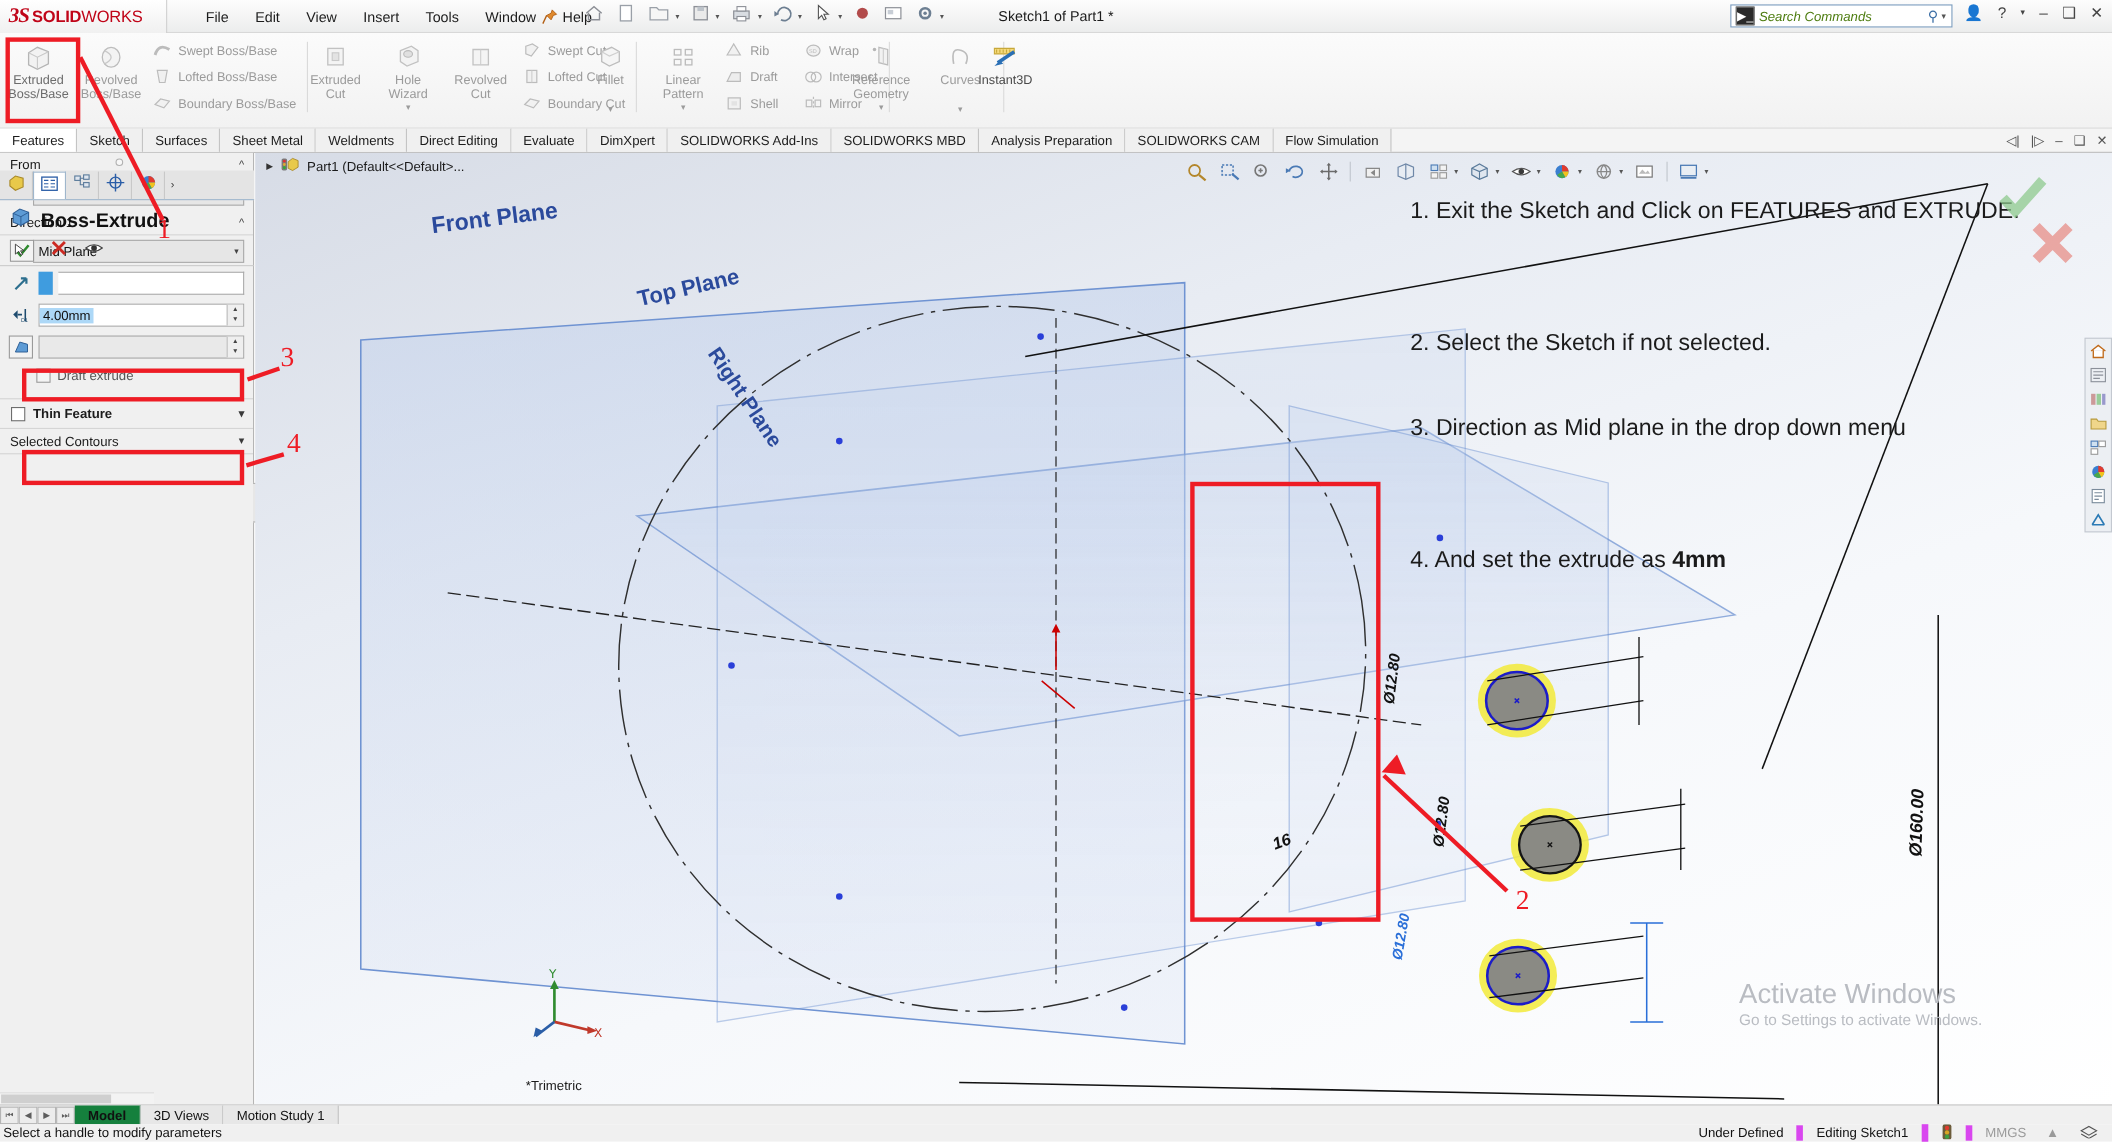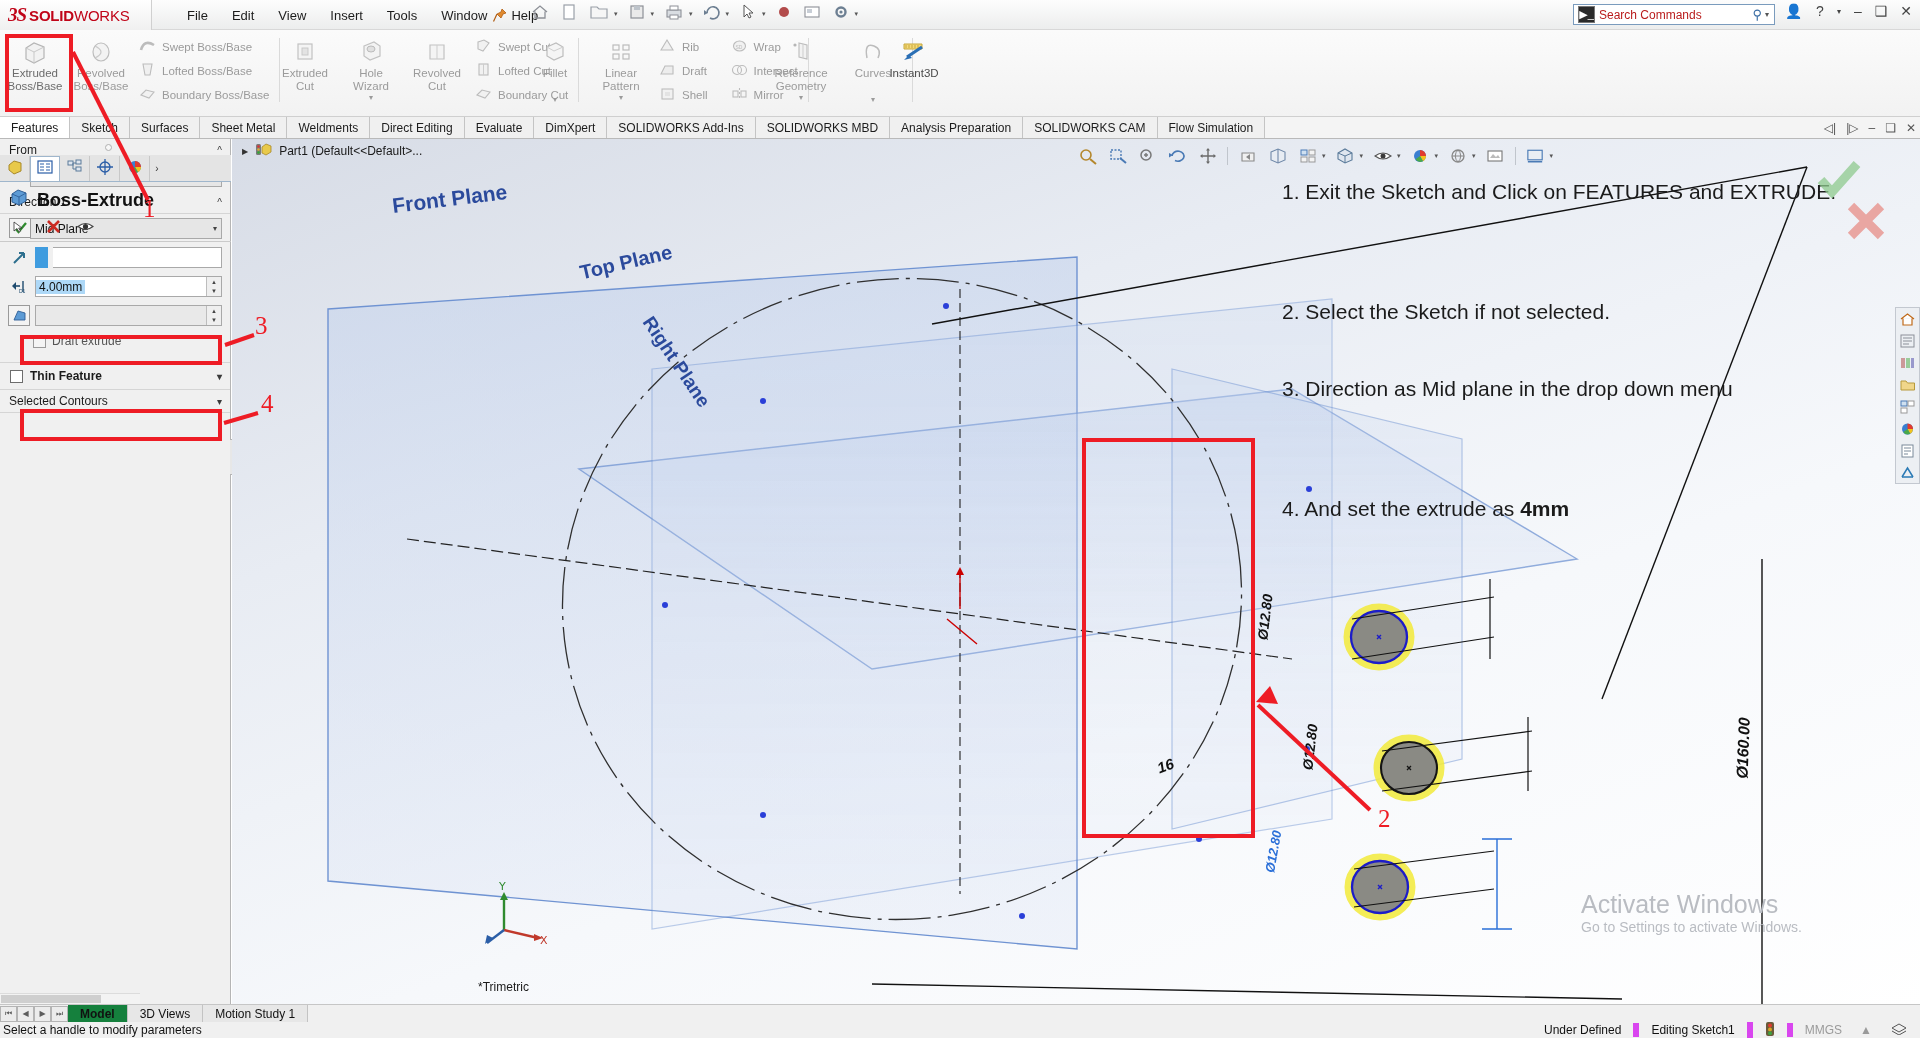--- a/index.html
+++ b/index.html
@@ -39,21 +39,21 @@
   .doc-title {
     position: absolute; left: 0; right: 0; top: 7px; text-align: center;
     font-size: 13px; color: #1b1b1b;
   }
   .search-box {
     position: absolute; right: 145px; top: 4px; width: 202px; height: 21px;
     background: #fff; border: 1px solid #7a9bbd; display: flex; align-items: center;
   }
   .search-ic { width: 17px; height: 17px; margin: 0 4px; background: #2a2a2a; color: #fff;
      font-size: 11px; display: flex; align-items: center; justify-content: center; border:1px solid #777;}
-  .search-ph { font-size: 12px; color: #b91c1c; flex: 1; }
+  .search-ph { font-size: 12px; color: #4d7c0f; flex: 1; font-style: italic; }
   .mag { font-size: 13px; color: #3b6ea5; margin-right: 3px; }
   .caret { font-size: 8px; color: #555; margin-right: 5px; }
   .tb-icons { position: absolute; right: 8px; top: 3px; display: flex; align-items: center; gap: 13px; }
   .tb-icons span { font-size: 14px; color: #444; cursor: default; }
 
   
   .ribbon {
     position: absolute; left: 0; top: 30px; width: 1920px; height: 87px;
     background: linear-gradient(#fbfbfb, #f2f2f2);
     border-bottom: 1px solid #cfcfcf;
@@ -283,20 +283,21 @@
             <rect x="3" y="5" width="14" height="10" fill="#fff" stroke="#8d9097" stroke-width="1.1"></rect>
             <rect x="5" y="7" width="5" height="4" fill="#c8ced6"></rect>
           </svg></span>
       <span><svg width="20" height="20" viewBox="0 0 20 20">
             <circle cx="10" cy="10" r="4.5" fill="none" stroke="#6d7f92" stroke-width="2.4"></circle>
             <circle cx="10" cy="10" r="1.6" fill="#6d7f92"></circle>
           </svg></span>
       <span class="vcar">▾</span>
     </div>
 
+    <div class="doc-title">Sketch1 of Part1 *</div>
 
     <div class="search-box">
       <span class="search-ic">▶_</span>
       <span class="search-ph">Search Commands</span>
       <span class="mag">⚲</span>
       <span class="caret">▾</span>
     </div>
     <div class="tb-icons">
       <span>👤</span>
       <span>?</span>

